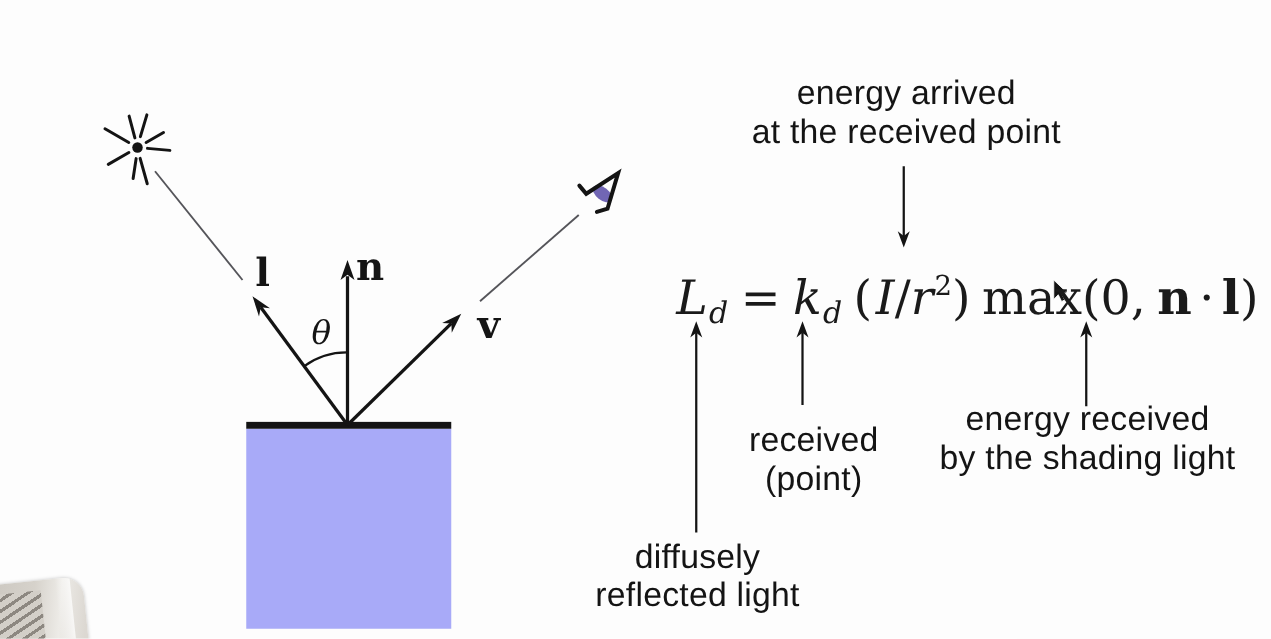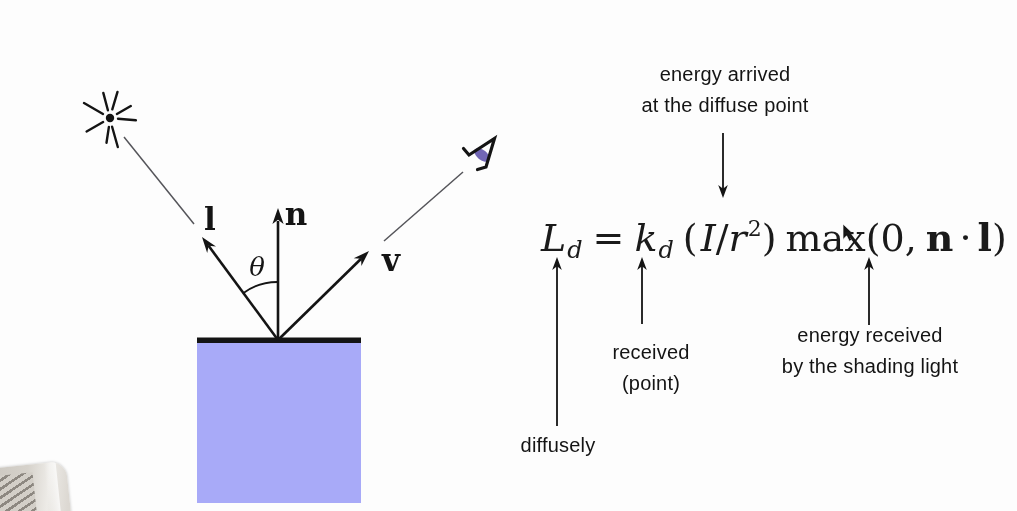--- a/index.html
+++ b/index.html
@@ -8,21 +8,21 @@
   .slide{
     position:relative;width:1017px;height:511px;background:#fdfdfd;overflow:hidden;
     color:#111;
   }
   .layer{position:absolute;left:0;top:0;width:1017px;height:511px;}
   svg.layer{pointer-events:none;}
 
   
   .note{
     position:absolute;transform:translateX(-50%);
-    text-align:center;font-size:20px;line-height:31px;color:#141414;
+    text-align:center;font-size:27px;line-height:31px;color:#141414;
     white-space:nowrap;letter-spacing:0.2px;
   }
 
   
   .formula{
     position:absolute;left:541px;top:201px;height:58px;
     display:flex;align-items:baseline;
     font-family:"DejaVu Serif","Liberation Serif",serif;
     font-size:38px;color:#1a1a1a;
     padding-top:14px; 
@@ -160,35 +160,36 @@
       <span>(</span>
       <span>0,</span>
       <span class="bold sp-l">n</span>
       <span class="dot">·</span>
       <span class="bold">l</span>
       <span>)</span>
   </div>
 
   <div class="note" style="left:725px;top:59px;">
     <div>energy arrived</div>
-    <div>at the diffuse point</div>
+    <div>at the received point</div>
   </div>
 
   <div class="note" style="left:651px;top:337px;">
     <div>received</div>
     <div>(point)</div>
   </div>
 
   <div class="note" style="left:870px;top:320px;">
     <div>energy received</div>
     <div>by the shading light</div>
   </div>
 
   <div class="note" style="left:558px;top:430px;">
     <div>diffusely</div>
+    <div>reflected light</div>
   </div>
 
   <div class="laptop">
     <div class="vent"></div>
     <div class="lip"></div>
   </div>
 
 </div>
 
 </body></html>

